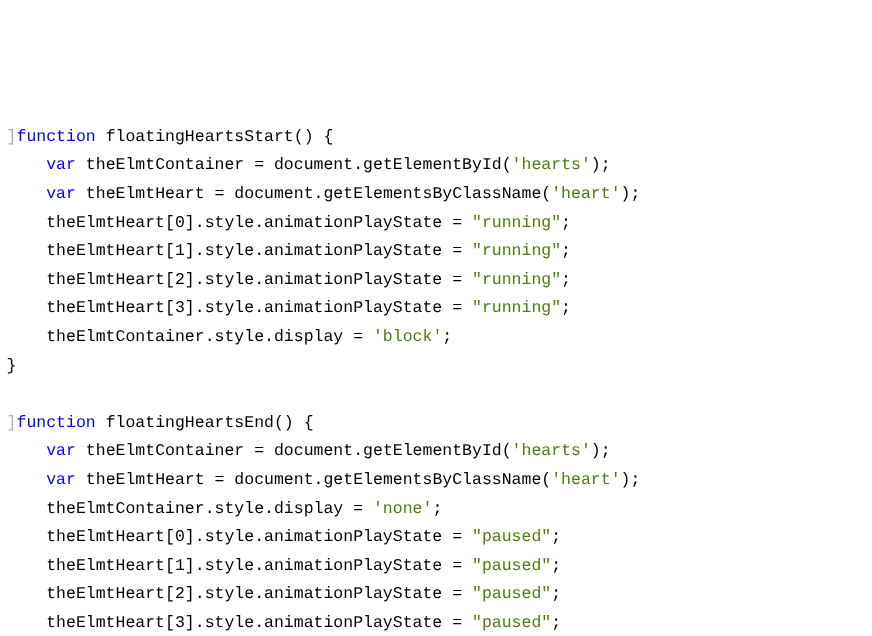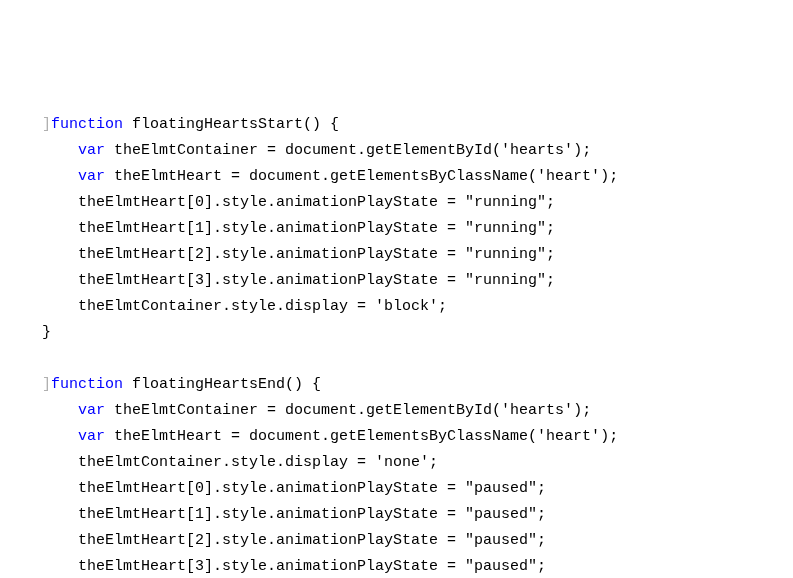--- a/index.html
+++ b/index.html
@@ -7,25 +7,24 @@
     padding: 8px 6px;
     background: #ffffff;
     font-family: Consolas, "Courier New", monospace;
     font-size: 15px;
     line-height: 26px;
     color: #000000;
     white-space: pre;
   }
   .line {
     display: block;
-    margin-left: 36px;
   }
   .kw { color: #0000ff; }
   .fn { color: #000000; }
-  .str { color: #000000; }
+  .str { color: #4d7c0f; }
   .bracket-hint {
     color: #b0b0b0;
   }
 </style>
 </head>
 <body>
 
 
 
 <div id="editor"><div class="line"><span class="bracket-hint">]</span><span class="kw">function </span><span class="fn">floatingHeartsStart() {</span></div><div class="line"><span>    </span><span class="kw">var </span><span class="fn">theElmtContainer = document.getElementById(</span><span class="str">'hearts'</span><span class="fn">);</span></div><div class="line"><span>    </span><span class="kw">var </span><span class="fn">theElmtHeart = document.getElementsByClassName(</span><span class="str">'heart'</span><span class="fn">);</span></div><div class="line"><span class="fn">    theElmtHeart[0].style.animationPlayState = </span><span class="str">"running"</span><span class="fn">;</span></div><div class="line"><span class="fn">    theElmtHeart[1].style.animationPlayState = </span><span class="str">"running"</span><span class="fn">;</span></div><div class="line"><span class="fn">    theElmtHeart[2].style.animationPlayState = </span><span class="str">"running"</span><span class="fn">;</span></div><div class="line"><span class="fn">    theElmtHeart[3].style.animationPlayState = </span><span class="str">"running"</span><span class="fn">;</span></div><div class="line"><span class="fn">    theElmtContainer.style.display = </span><span class="str">'block'</span><span class="fn">;</span></div><div class="line"><span class="fn">}</span></div><div class="line">&nbsp;</div><div class="line"><span class="bracket-hint">]</span><span class="kw">function </span><span class="fn">floatingHeartsEnd() {</span></div><div class="line"><span>    </span><span class="kw">var </span><span class="fn">theElmtContainer = document.getElementById(</span><span class="str">'hearts'</span><span class="fn">);</span></div><div class="line"><span>    </span><span class="kw">var </span><span class="fn">theElmtHeart = document.getElementsByClassName(</span><span class="str">'heart'</span><span class="fn">);</span></div><div class="line"><span class="fn">    theElmtContainer.style.display = </span><span class="str">'none'</span><span class="fn">;</span></div><div class="line"><span class="fn">    theElmtHeart[0].style.animationPlayState = </span><span class="str">"paused"</span><span class="fn">;</span></div><div class="line"><span class="fn">    theElmtHeart[1].style.animationPlayState = </span><span class="str">"paused"</span><span class="fn">;</span></div><div class="line"><span class="fn">    theElmtHeart[2].style.animationPlayState = </span><span class="str">"paused"</span><span class="fn">;</span></div><div class="line"><span class="fn">    theElmtHeart[3].style.animationPlayState = </span><span class="str">"paused"</span><span class="fn">;</span></div></div>

